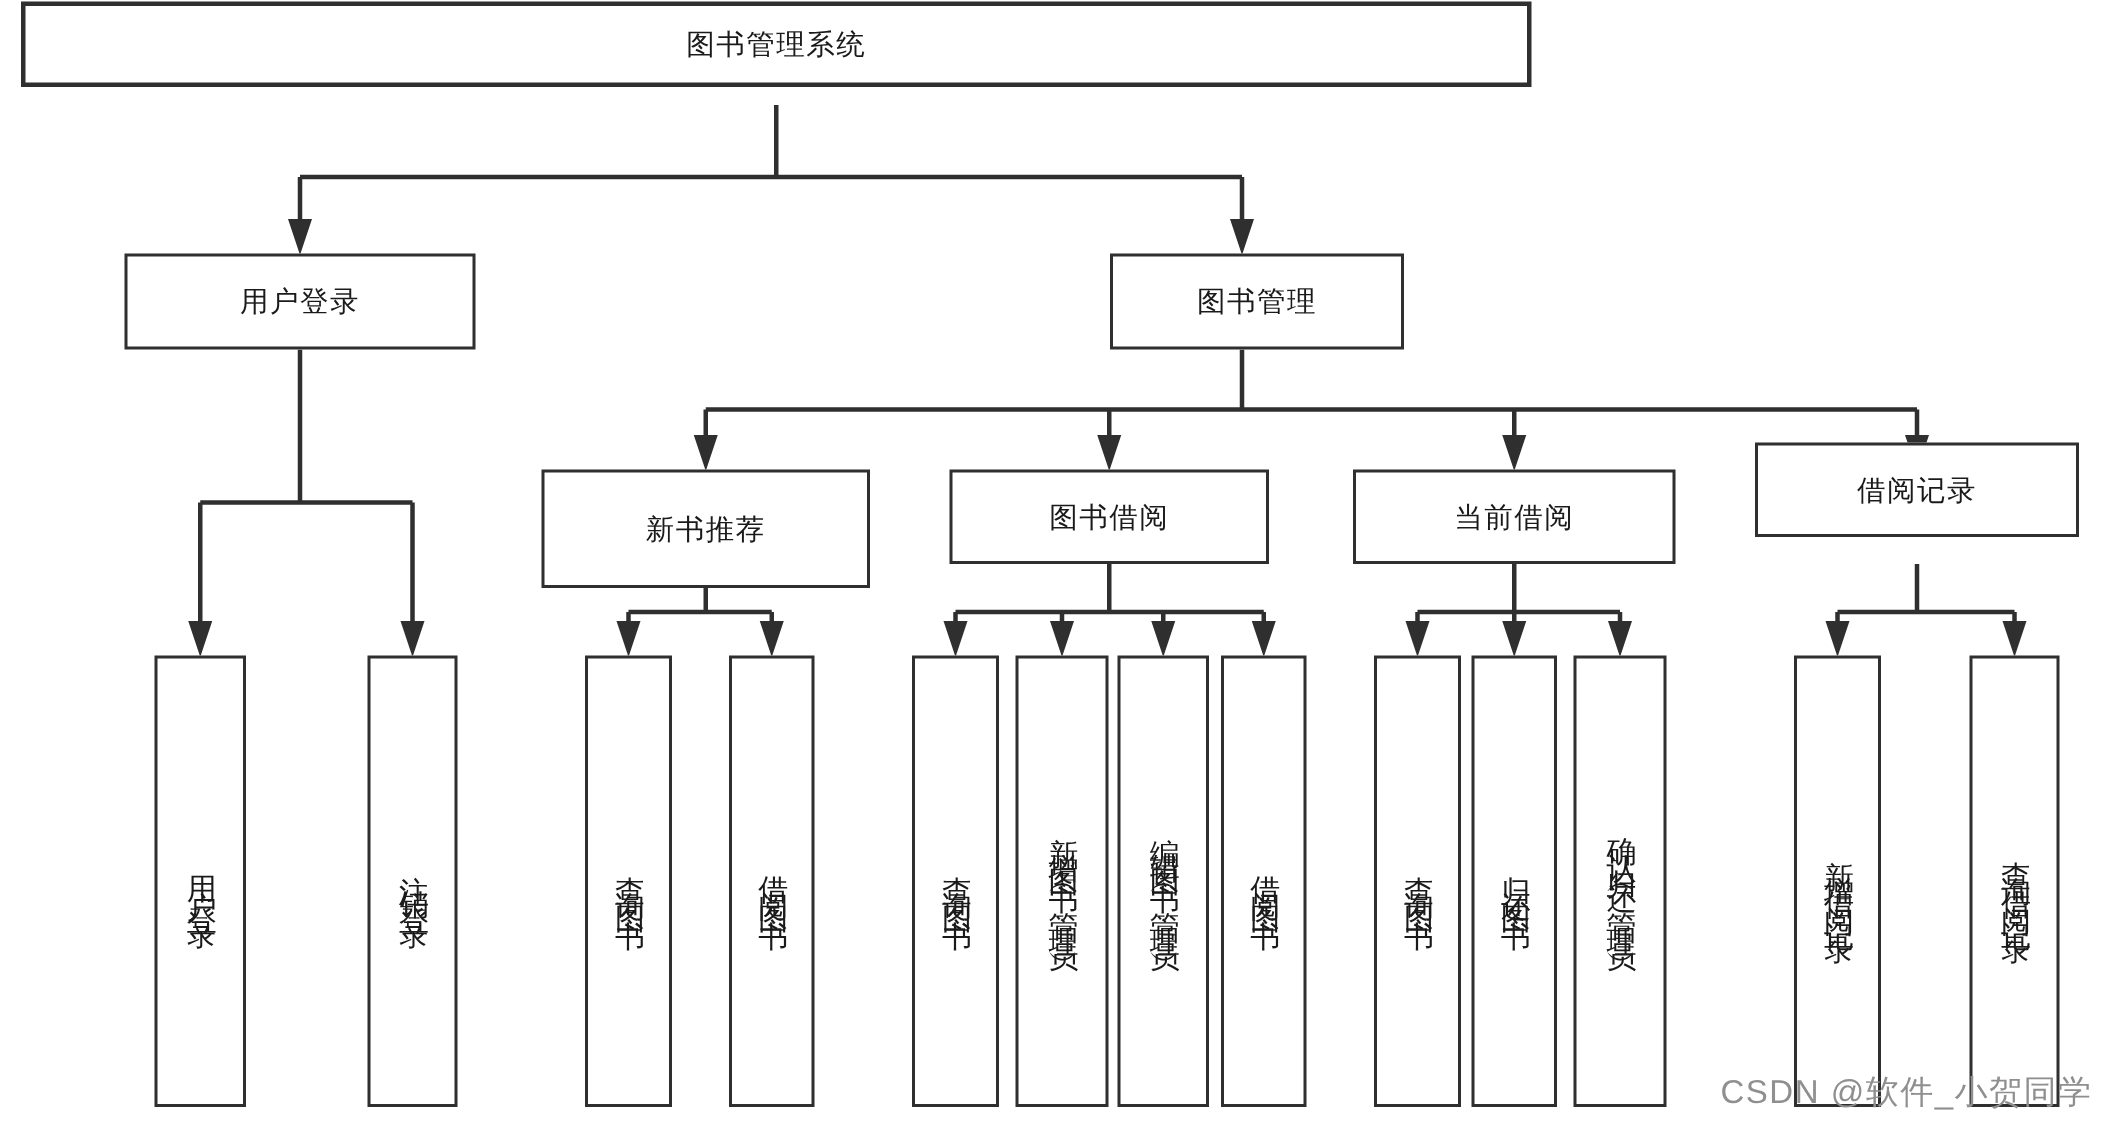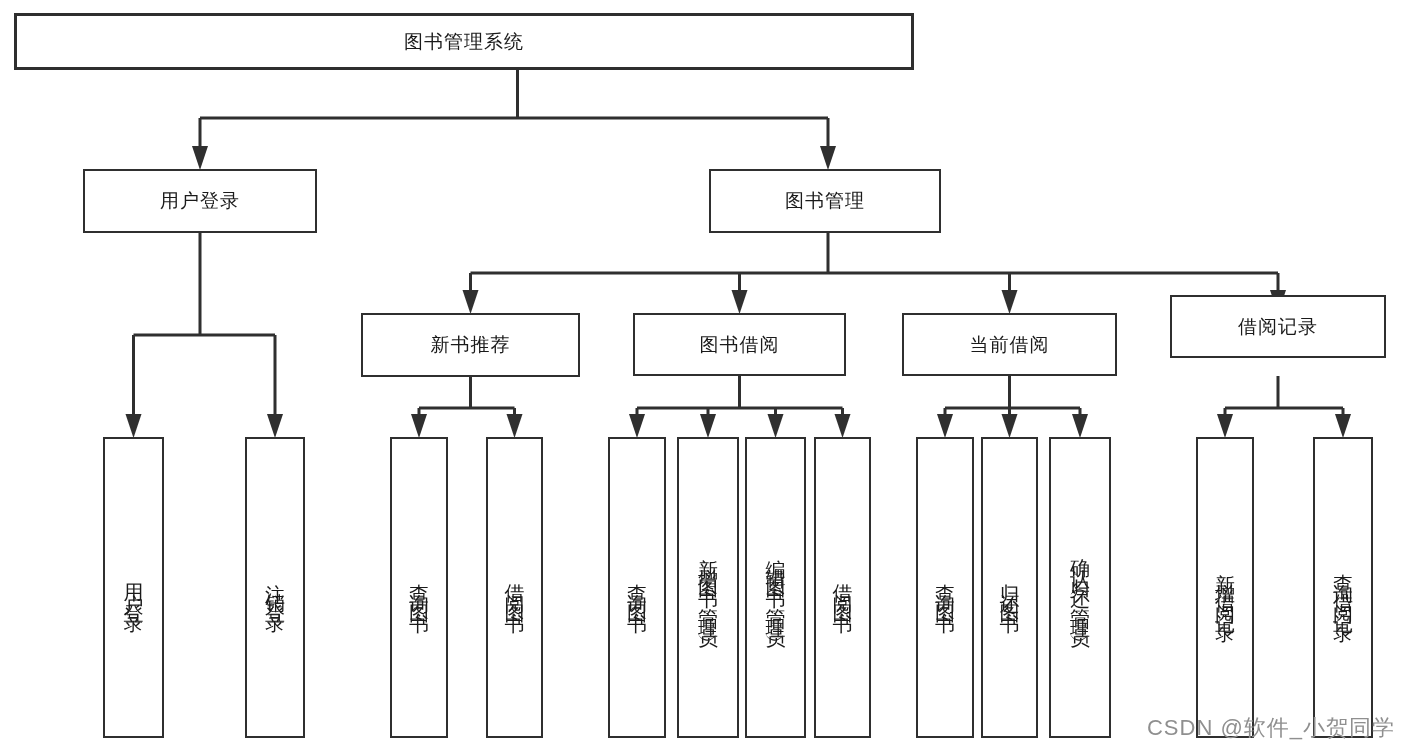--- a/index.html
+++ b/index.html
@@ -66,32 +66,32 @@
     <path d="M1009.5 376 V408 M945 408 H1080 M945 408 V418 M1009.5 408 V418 M1080 408 V418"></path>
     <polygon points="937,414 953,414 945,438"></polygon>
     <polygon points="1001.5,414 1017.5,414 1009.5,438"></polygon>
     <polygon points="1072,414 1088,414 1080,438"></polygon>
 
     <path d="M1278 376 V408 M1225 408 H1343 M1225 408 V418 M1343 408 V418"></path>
     <polygon points="1217,414 1233,414 1225,438"></polygon>
     <polygon points="1335,414 1351,414 1343,438"></polygon>
   </svg>
 
-  <div class="box root" style="left:14px;top:13px;width:900px;height:57px">
+  <div class="box root" style="left:14px;top:1px;width:1007px;height:57px">
     <span class="lbl">图书管理系统</span>
   </div>
 
   <div class="box" style="left:83px;top:169px;width:234px;height:64px">
     <span class="lbl">用户登录</span>
   </div>
-  <div class="box" style="left:709px;top:169px;width:232px;height:64px">
+  <div class="box" style="left:740px;top:169px;width:196px;height:64px">
     <span class="lbl">图书管理</span>
   </div>
 
-  <div class="box" style="left:361px;top:313px;width:219px;height:64px">
+  <div class="box" style="left:361px;top:313px;width:219px;height:79px">
     <span class="lbl">新书推荐</span>
   </div>
   <div class="box" style="left:902px;top:313px;width:215px;height:63px">
     <span class="lbl">当前借阅</span>
   </div>
   <div class="box" style="left:633px;top:313px;width:213px;height:63px">
     <span class="lbl">图书借阅</span>
   </div>
   <div class="box" style="left:1170px;top:295px;width:216px;height:63px">
     <span class="lbl">借阅记录</span>

